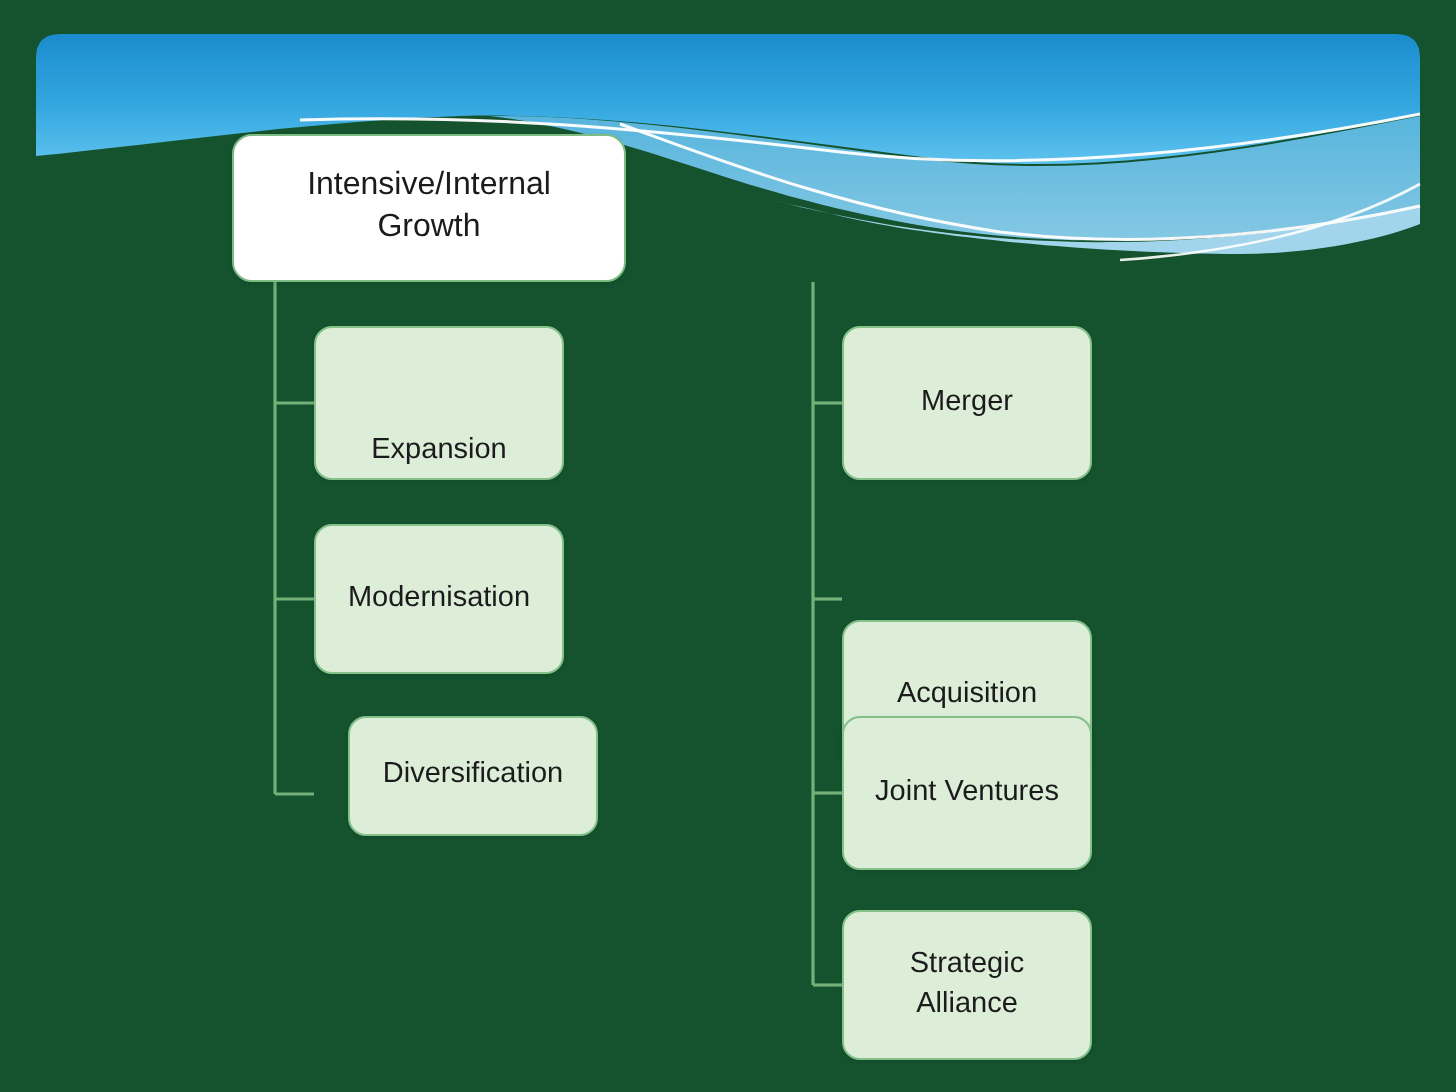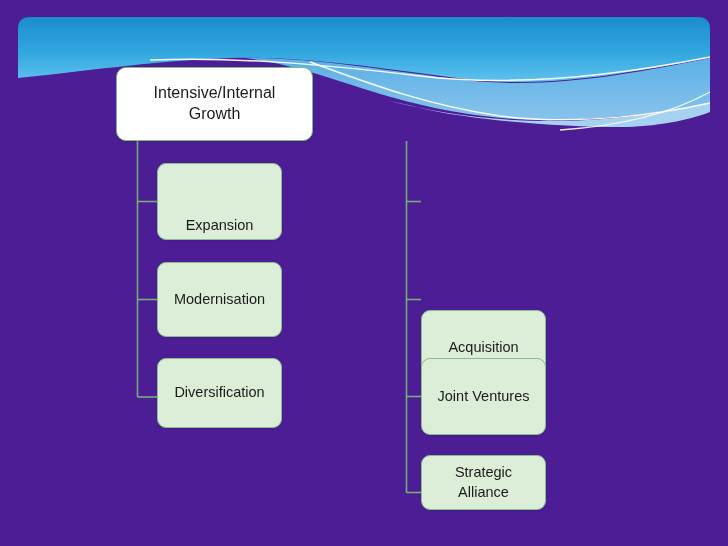--- a/index.html
+++ b/index.html
@@ -1,20 +1,20 @@
 <!DOCTYPE html>
 <html><head>
 <meta charset="utf-8">
 <style>
   html, body { margin: 0; padding: 0; background: #ffffff; }
   .slide {
     position: relative;
     width: 728px;
     height: 546px;
-    background: #4c1d95;
+    background: #14532d;
     overflow: hidden;
     font-family: "Liberation Sans", sans-serif;
   }
   .layer { position: absolute; left: 0; top: 0; }
   .node {
     position: absolute;
     display: flex;
     align-items: center;
     justify-content: center;
     text-align: center;
@@ -107,27 +107,30 @@
 
   <div class="node parent-box" style="left:116px; top:67px; width:197px; height:74px;">
     <span>Intensive/Internal Growth</span>
   </div>
   <div class="node child-box" style="left:157px; top:163px; width:125px; height:77px;align-items:flex-end;">
     <span>Expansion</span>
   </div>
   <div class="node child-box" style="left:157px; top:262px; width:125px; height:75px;">
     <span>Modernisation</span>
   </div>
-  <div class="node child-box" style="left:157px; top:358px; width:125px; height:70px;text-align:right;">
+  <div class="node child-box" style="left:174px; top:358px; width:125px; height:60px;text-align:right;">
     <span>Diversification</span>
   </div>
 
+  <div class="node child-box" style="left:421px; top:163px; width:125px; height:77px;">
+    <span>Merger</span>
+  </div>
   <div class="node child-box" style="left:421px; top:262px; width:125px; height:75px;margin-top:48px;">
     <span>Acquisition</span>
   </div>
   <div class="node child-box" style="left:421px; top:358px; width:125px; height:77px;">
     <span>Joint Ventures</span>
   </div>
-  <div class="node child-box" style="left:421px; top:455px; width:125px; height:55px;">
+  <div class="node child-box" style="left:421px; top:455px; width:125px; height:75px;">
     <span>Strategic Alliance</span>
   </div>
 
 </div>
 
 </body></html>

